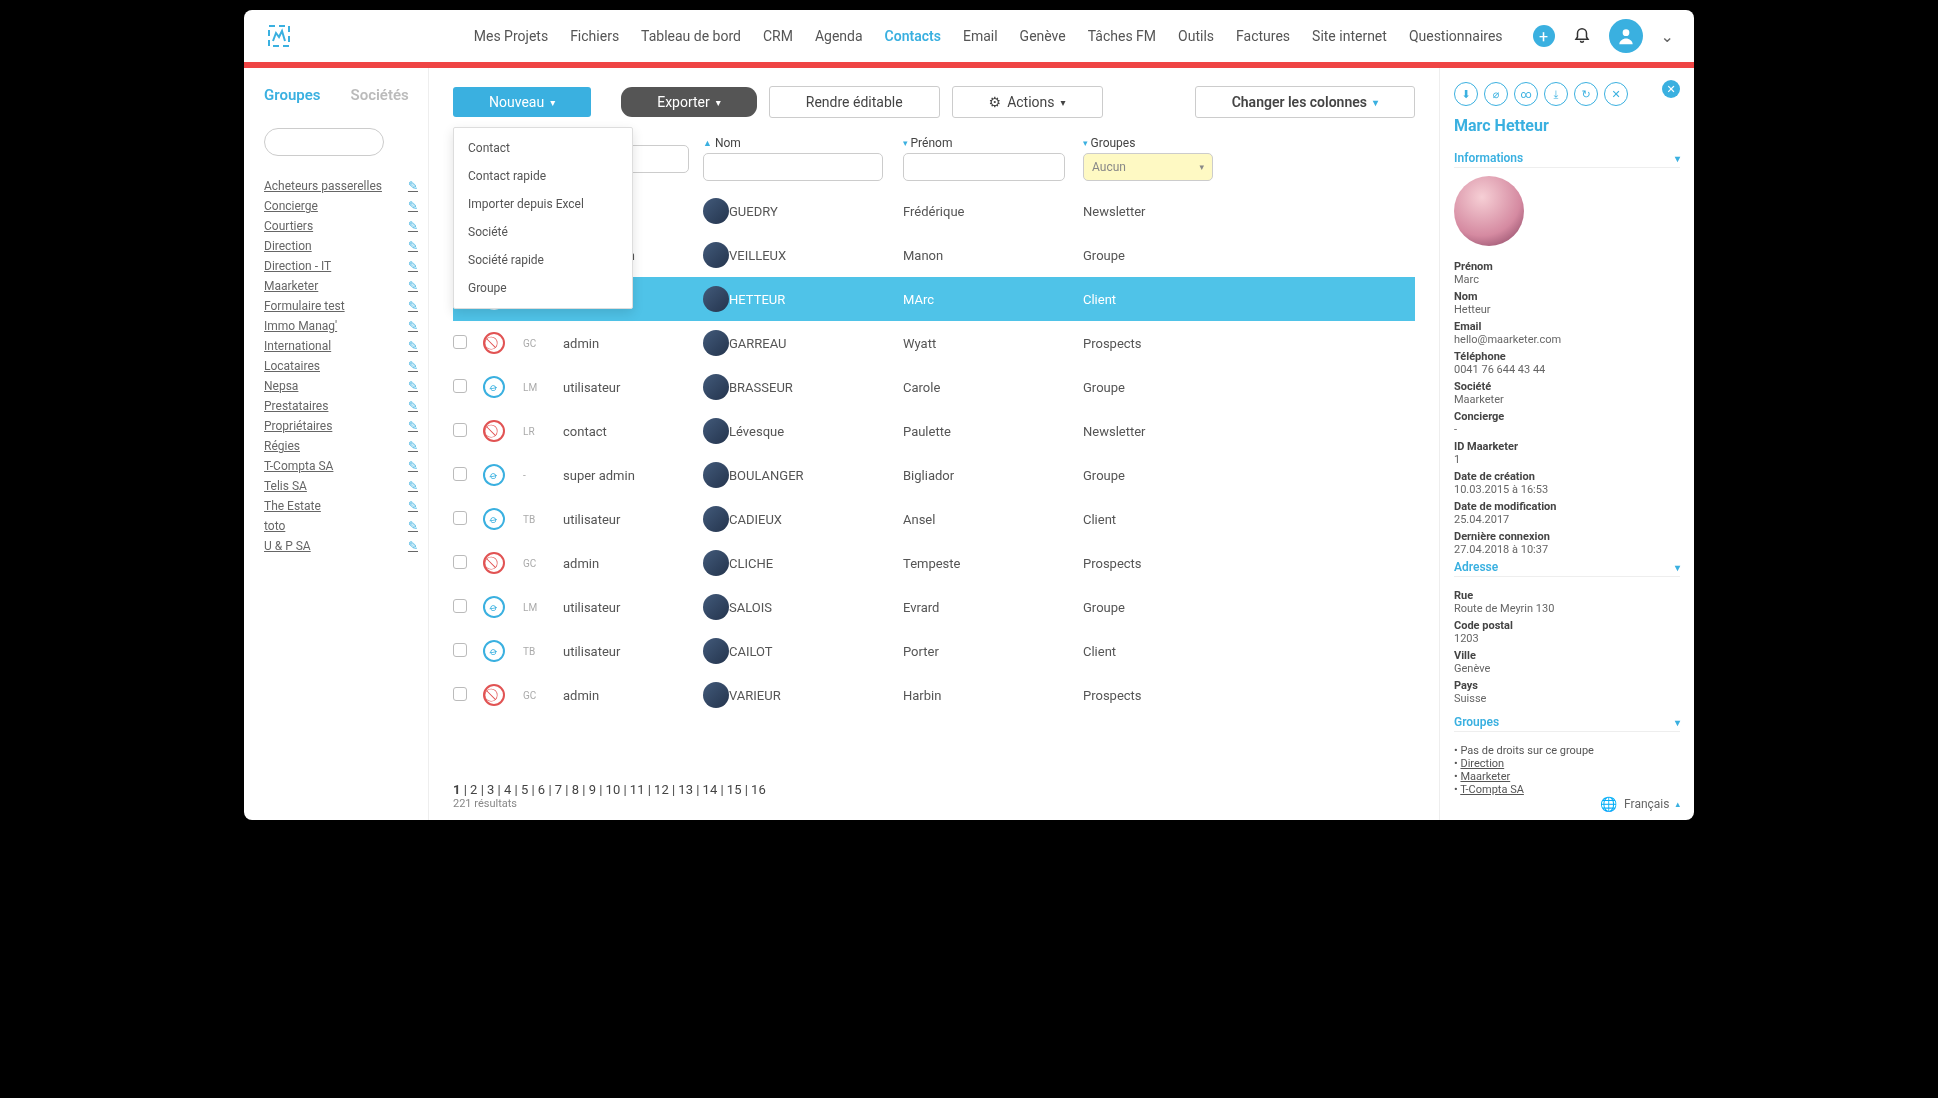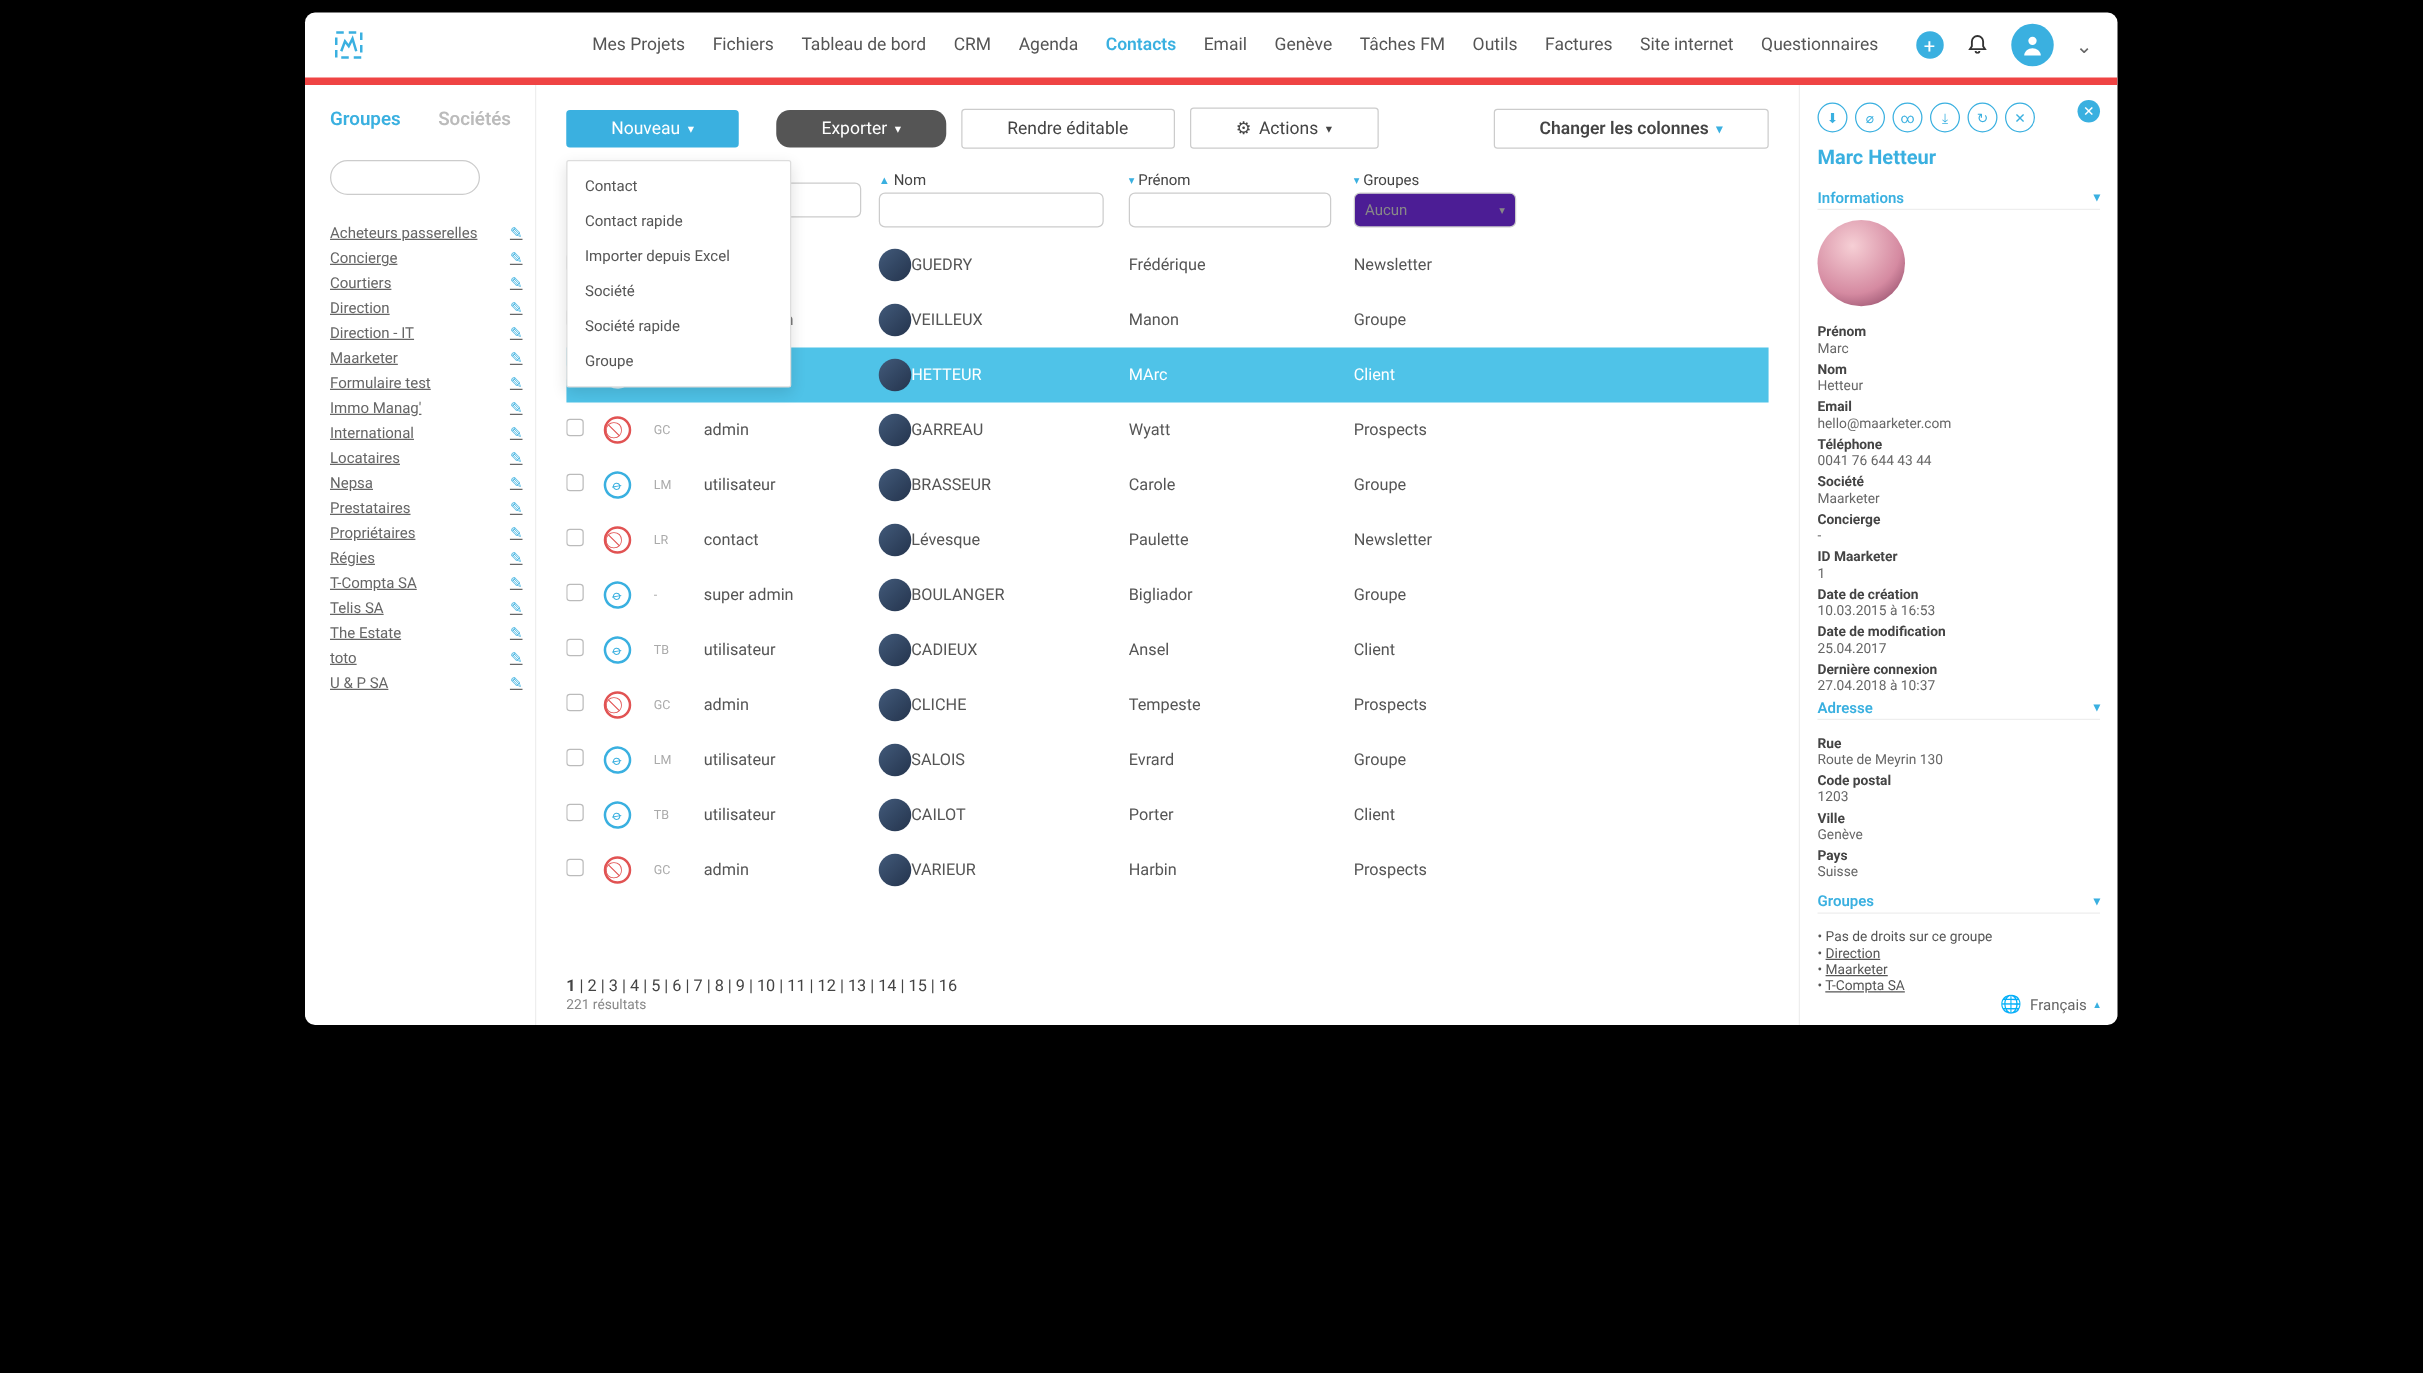--- a/index.html
+++ b/index.html
@@ -44,21 +44,21 @@
 .col-check { width:30px; }
 .col-status { width:40px; }
 .col-code { width:40px; }
 .col-role { width:140px; }
 .col-nom { width:200px; display:flex; align-items:center; }
 .col-prenom { width:180px; }
 .col-groupes { flex:1; }
 .th { display:flex; align-items:center; gap:3px; }
 .th .sorter { color:#3AB0E0; font-size:9px; }
 .filter-input { border:1px solid #ccc; border-radius:5px; height:28px; width:90%; padding: 0 8px; font-size:12px; }
-.select-input { border:1px solid #ccc; border-radius:5px; height:28px; width:90%; padding: 0 8px; font-size:12px; color:#888; background:#4c1d95; }
+.select-input { border:1px solid #ccc; border-radius:5px; height:28px; width:90%; padding: 0 8px; font-size:12px; color:#888; background:#fef9c3; }
 
 .rows { flex:1; overflow:auto; }
 .row { display:flex; align-items:center; height:44px; font-size:13px; color:#555; border-bottom:0; }
 .row .col-check { width:30px; }
 .row .col-status { width:40px; }
 .row .col-code { width:40px; font-size:10px; color:#aaa; }
 .row .col-role { width:140px; }
 .row .col-nom { width:200px; display:flex; align-items:center; }
 .row .col-prenom { width:180px; }
 .row .col-groupes { flex:1; }

